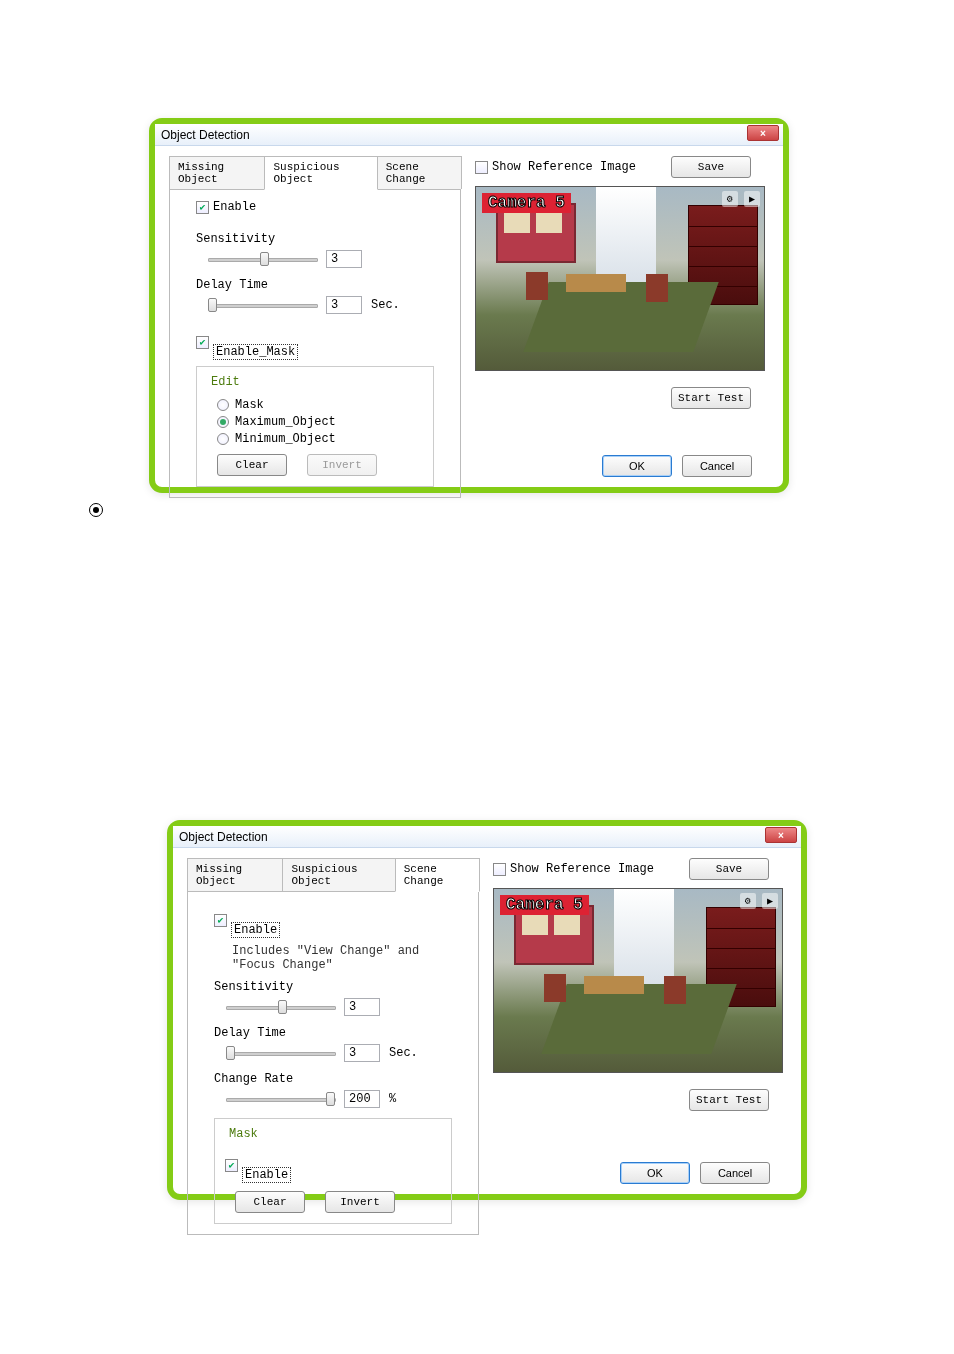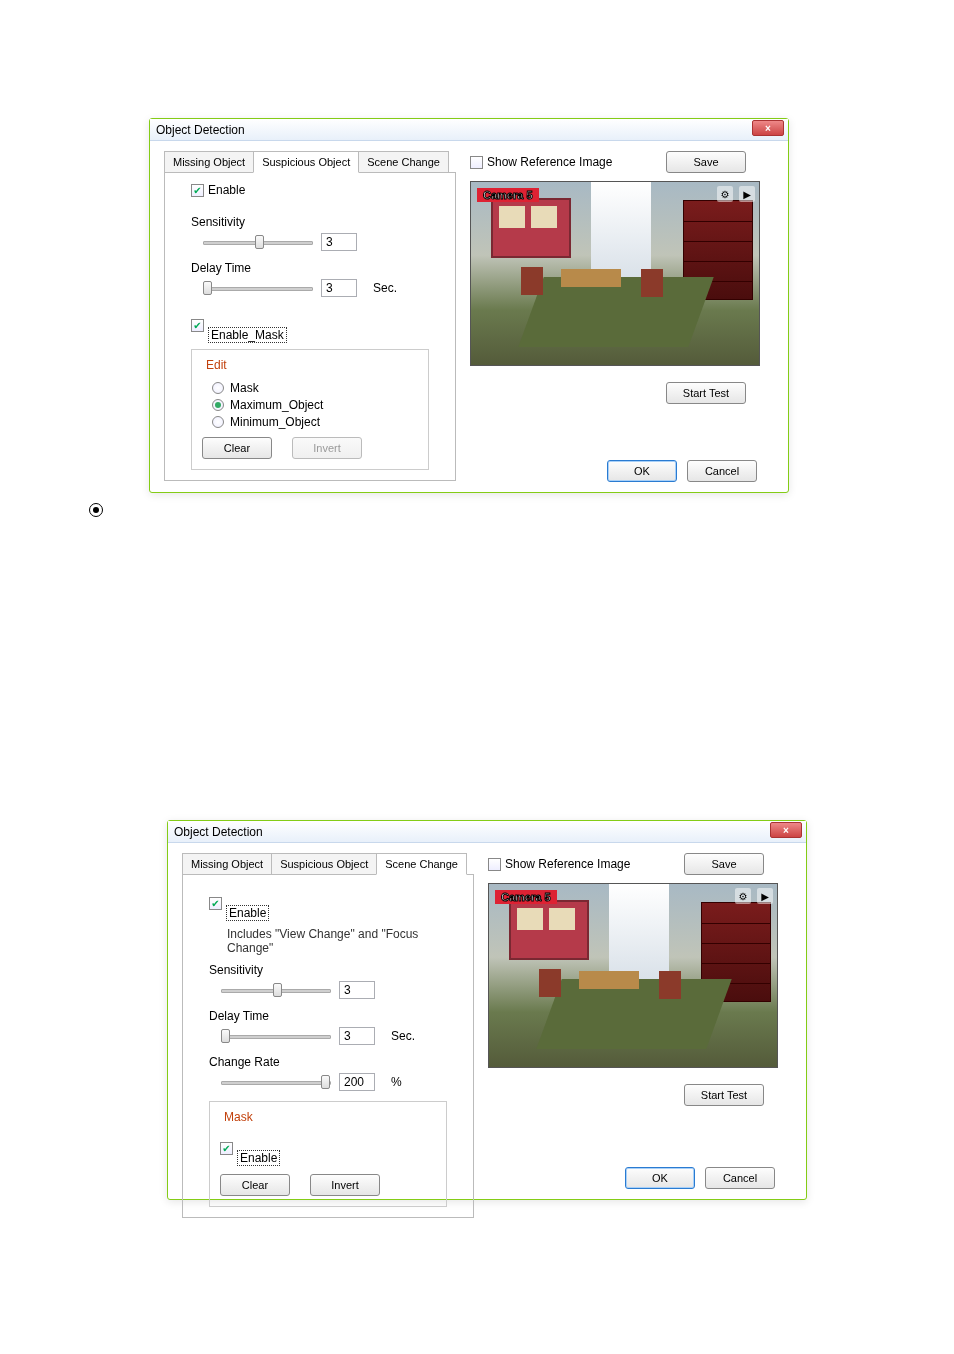--- a/index.html
+++ b/index.html
@@ -13,22 +13,22 @@
     }
     .page {
       position: relative;
       width: 954px;
       height: 1354px;
     }
     .dialog {
       position: absolute;
       width: 640px;
       background: #fff;
-      border: 1px solid #84cc16;
-      border-radius: 3px;
+      border: 6px solid #84cc16;
+      border-radius: 13px;
       box-shadow: 0 2px 8px rgba(0,0,0,0.1);
     }
     .dialog-1 { left: 149px; top: 118px; height: 375px; }
     .dialog-2 { left: 167px; top: 820px; height: 380px; }
 
     .titlebar {
       height: 22px;
       background: linear-gradient(#fff, #e8f0fa);
       border-bottom: 1px solid #c8d8ec;
       display: flex;
@@ -53,20 +53,21 @@
       font-weight: bold;
       font-size: 10px;
       cursor: pointer;
     }
 
     .content {
       display: flex;
       padding: 10px 14px;
       gap: 14px;
       height: calc(100% - 22px - 42px);
+      font-family: Liberation Mono, monospace;
     }
     .left-pane { width: 292px; }
     .right-pane { width: 276px; }
 
     .tabs {
       display: flex;
       border-bottom: 1px solid #bbb;
       margin-bottom: 0;
     }
     .tab {
@@ -144,41 +145,41 @@
     }
     .value-box {
       width: 36px;
       height: 18px;
       border: 1px solid #abadb3;
       background: #fff;
       display: flex;
       align-items: center;
       padding-left: 4px;
     }
-    .unit { margin-left: 8px; text-align: center; }
+    .unit { margin-left: 1px; text-align: center; }
 
     .dotted-focus {
       border: 1px dotted #333;
       padding: 0 2px;
       display: inline-block;
       margin-top: 20px;
     }
 
     .group {
       border: 1px solid #ccc;
       padding: 8px 10px 10px;
       margin-top: 6px;
     }
     .group > .legend {
       margin-top: -16px;
       background: #fff;
       display: inline-block;
       padding: 0 4px;
       margin-bottom: 6px;
-      color: #c2410c;
+      color: #4d7c0f;
     }
     .radio-row {
       display: flex;
       align-items: center;
       gap: 6px;
       margin: 3px 0 3px 10px;
     }
     .radio {
       width: 12px;
       height: 12px;
@@ -212,21 +213,21 @@
     .btn.disabled {
       color: #9a9a9a;
       border-color: #bbb;
       background: linear-gradient(#fafafa,#f0f0f0);
       cursor: default;
     }
     .btn-row {
       display: flex;
       gap: 20px;
       margin-top: 8px;
-      margin-left: 0;
+      margin-left: 10px;
     }
 
     .right-top {
       display: flex;
       justify-content: space-between;
       align-items: center;
       margin-bottom: 8px;
     }
     .preview {
       width: 290px;
@@ -236,21 +237,21 @@
       border: 1px solid #555;
       overflow: hidden;
     }
     .cam-badge {
       position: absolute;
       top: 6px;
       left: 6px;
       background: #d23;
       color: #fff;
       font-weight: bold;
-      font-size: 11px;
+      font-size: 16px;
       padding: 1px 6px;
       -webkit-text-stroke: 1px #000;
     }
     .bulletin {
       position: absolute;
       top: 16px;
       left: 20px;
       width: 80px;
       height: 60px;
       background: #b53a4a;

